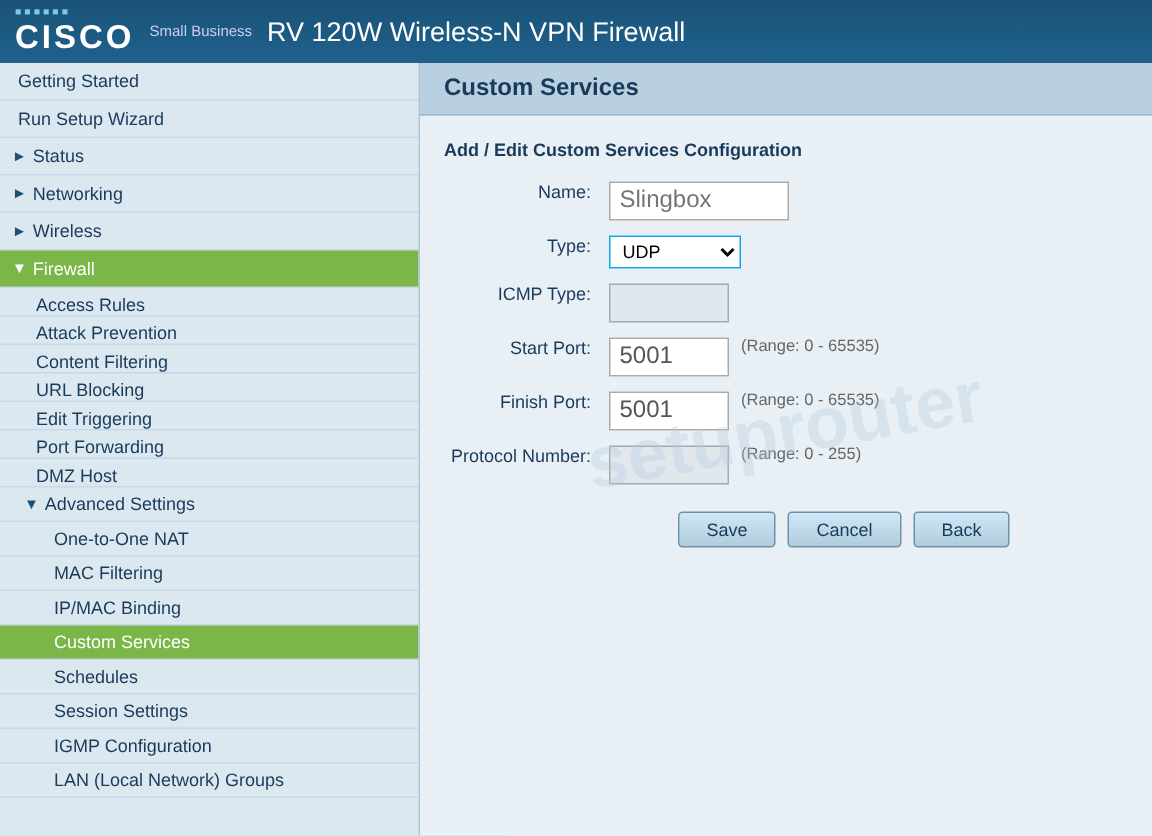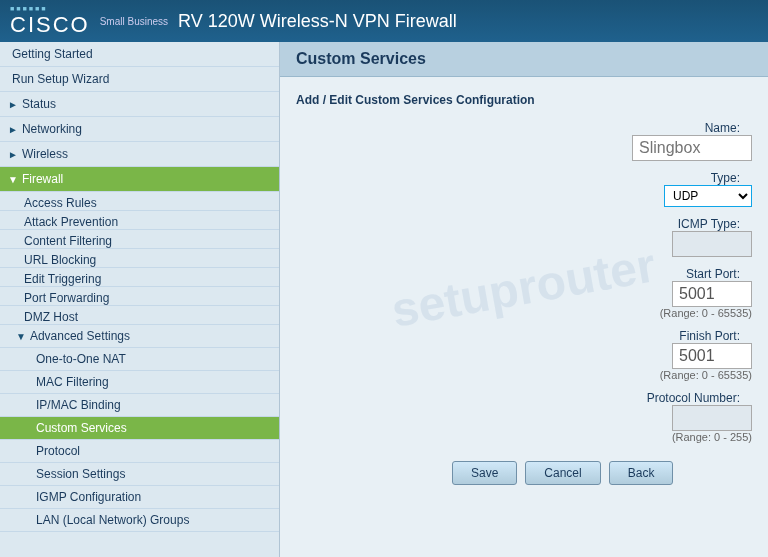--- a/index.html
+++ b/index.html
@@ -15,21 +15,21 @@
       color: white;
     }
     #logo-area {
       display: flex;
       align-items: center;
       gap: 10px;
     }
     #cisco-logo {
       color: white;
       font-size: 20px;
-      font-weight: normal;
+      font-weight: bold;
       letter-spacing: 1px;
     }
     #cisco-dots {
       font-size: 7px;
       letter-spacing: 2px;
       color: #7ec8e3;
       display: block;
     }
     #small-business-label {
       font-size: 10px;
@@ -141,23 +141,22 @@
 
     .form-section-title {
       font-size: 12px;
       font-weight: bold;
       color: #1a3a5c;
       margin-bottom: 14px;
     }
 
     .form-row {
       display: flex;
-      align-items: flex-end;
+      align-items: flex-start;
       margin-bottom: 10px;
-      flex-direction: column;
     }
 
     .form-label {
       width: 110px;
       color: #1a3a5c;
       font-size: 12px;
       text-align: right;
       padding-right: 12px;
     }
 
@@ -285,21 +284,21 @@
 
     <div class="sidebar-subsection">
       <span class="sidebar-arrow">▼</span>
       <span>Advanced Settings</span>
     </div>
 
     <div class="sidebar-subsub-item">One-to-One NAT</div>
     <div class="sidebar-subsub-item">MAC Filtering</div>
     <div class="sidebar-subsub-item">IP/MAC Binding</div>
     <div class="sidebar-subsub-item active">Custom Services</div>
-    <div class="sidebar-subsub-item">Protocol</div>
+    <div class="sidebar-subsub-item">Schedules</div>
     <div class="sidebar-subsub-item">Session Settings</div>
     <div class="sidebar-subsub-item">IGMP Configuration</div>
     <div class="sidebar-subsub-item">LAN (Local Network) Groups</div>
 
   </div>
 
   <div id="content">
     <div id="content-header">Custom Services</div>
 
     <div id="content-body">

